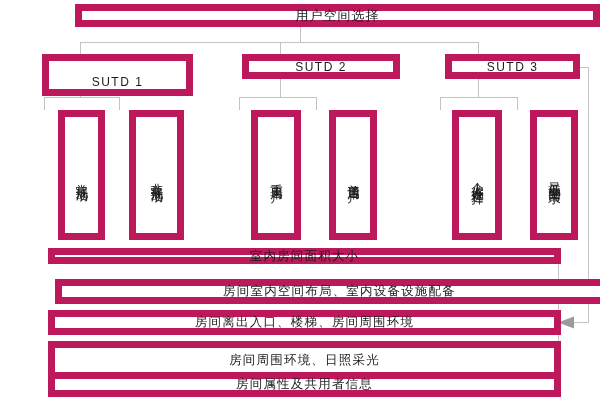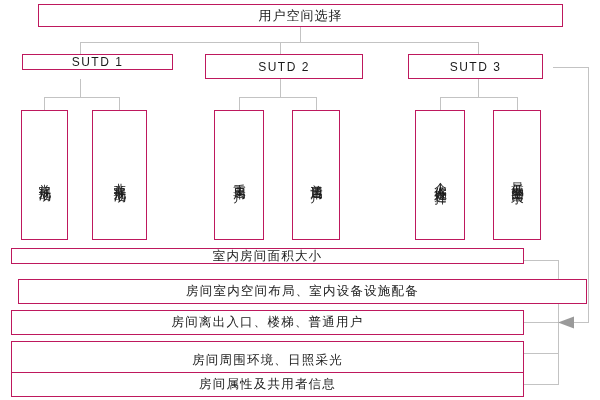--- a/index.html
+++ b/index.html
@@ -22,27 +22,28 @@
   svg.connectors {
     position: absolute;
     left: 0;
     top: 0;
     width: 600px;
     height: 400px;
   }
   .node {
     position: absolute;
     box-sizing: border-box;
-    border: 1px solid #be185d;
+    border: 7px solid #be185d;
     background: #ffffff;
     display: flex;
     align-items: center;
     justify-content: center;
     text-align: center;
     color: #1a1a1a;
+    margin-left: 37px;
   }
   .node-root {
     font-size: 13px;
     letter-spacing: 1px;
   }
   .node-level2 {
     font-size: 12px;
     letter-spacing: 1.5px;
   }
   .node-vert {
@@ -98,21 +99,21 @@
       <line x1="524" y1="384.5" x2="558.5" y2="384.5"></line>
       <line x1="558.5" y1="260.5" x2="558.5" y2="384.5"></line>
     </g>
     <polygon points="558,322.5 574,316.5 574,328.5" fill="#9a9a9a"></polygon>
   </svg>
 
   <div class="node node-root" style="left:38px; top:4px; width:525px; height:23px;">
     <span>用户空间选择</span>
   </div>
 
-  <div class="node node-level2" style="left:22px; top:54px; width:151px; height:16px;">
+  <div class="node node-level2" style="left:5px; top:54px; width:151px; height:42px;align-items:flex-end;">
     <span>SUTD 1</span>
   </div>
   <div class="node node-level2" style="left:205px; top:54px; width:158px; height:25px;">
     <span>SUTD 2</span>
   </div>
   <div class="node node-level2" style="left:408px; top:54px; width:135px; height:25px;">
     <span>SUTD 3</span>
   </div>
 
   <div class="node node-vert" style="left:21px; top:110px; width:47px; height:130px;">
@@ -134,21 +135,21 @@
     <span>最低空间需求</span>
   </div>
 
   <div class="node node-bar" style="left:11px; top:248px; width:513px; height:16px;">
     <span>室内房间面积大小</span>
   </div>
   <div class="node node-bar" style="left:18px; top:279px; width:569px; height:25px;">
     <span>房间室内空间布局、室内设备设施配备</span>
   </div>
   <div class="node node-bar" style="left:11px; top:310px; width:513px; height:25px;">
-    <span>房间离出入口、楼梯、普通用户</span>
+    <span>房间离出入口、楼梯、房间周围环境</span>
   </div>
   <div class="node node-bar" style="left:11px; top:341px; width:513px; height:39px;">
     <span>房间周围环境、日照采光</span>
   </div>
   <div class="node node-bar" style="left:11px; top:372px; width:513px; height:25px;">
     <span>房间属性及共用者信息</span>
   </div>
 
 </div>
 

